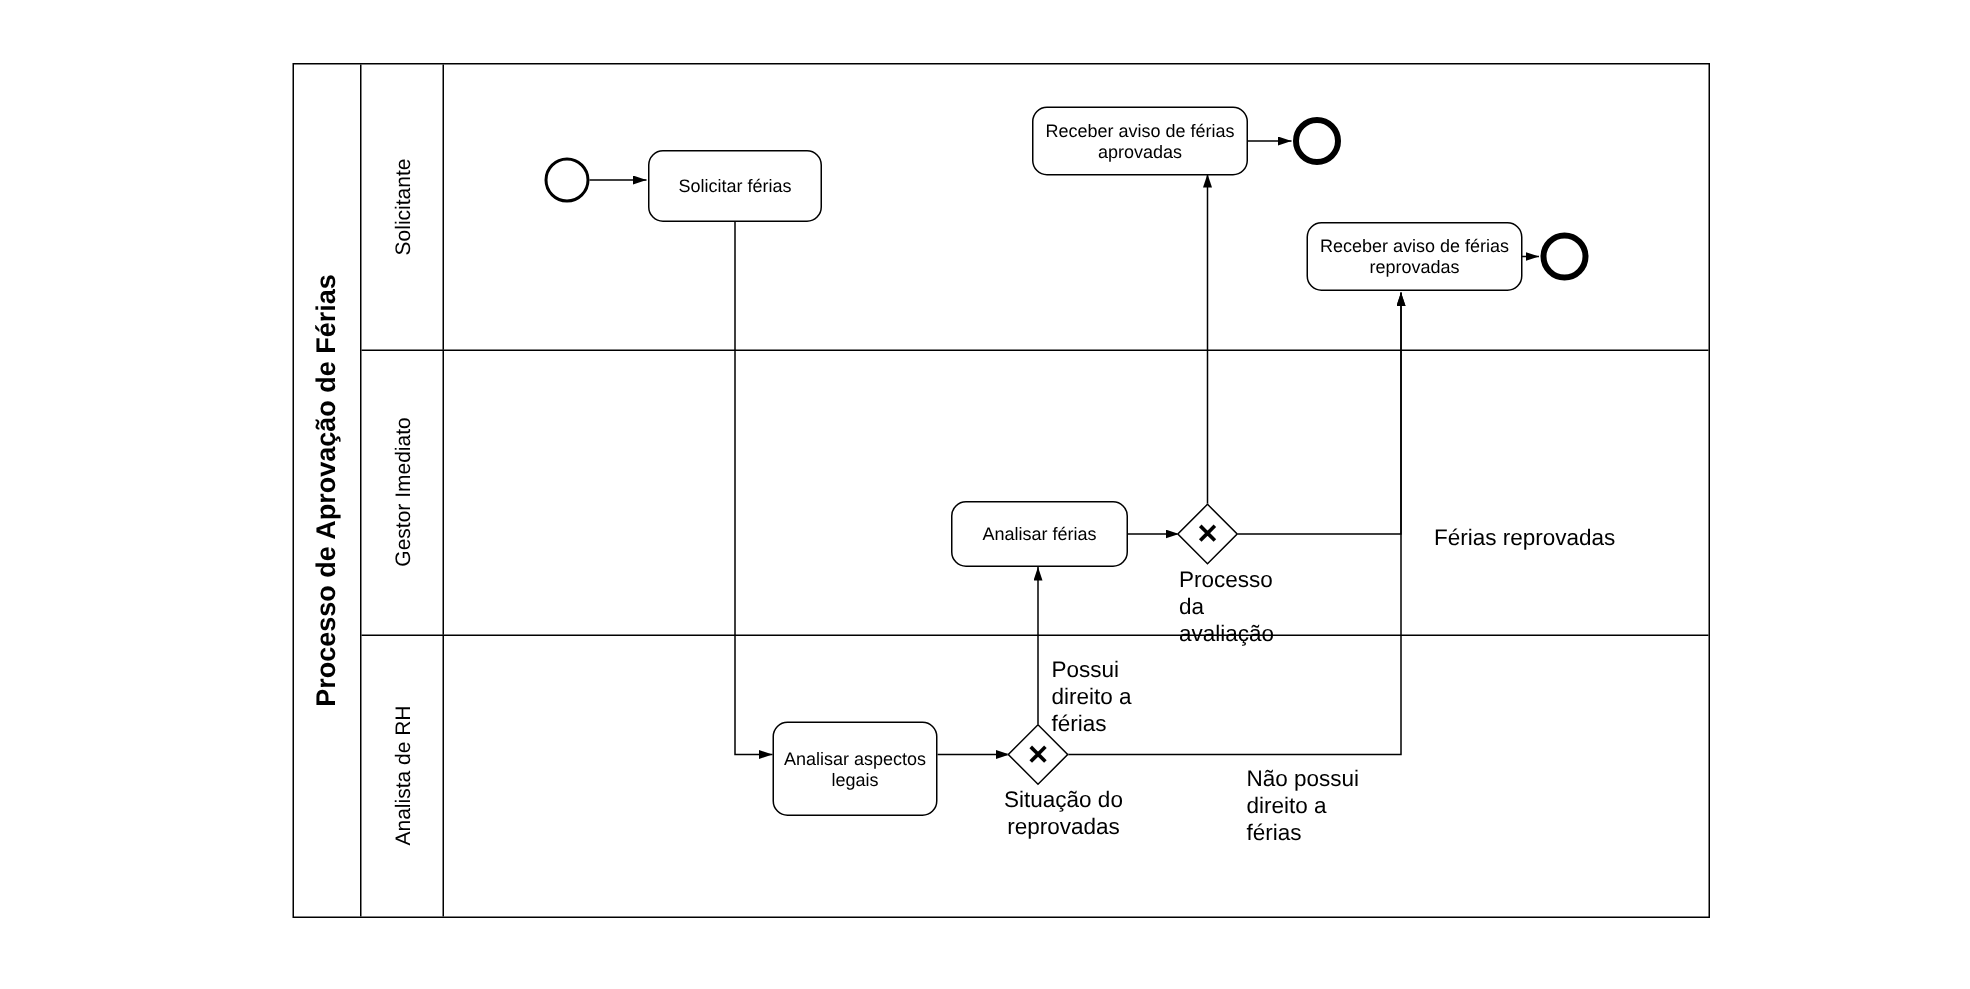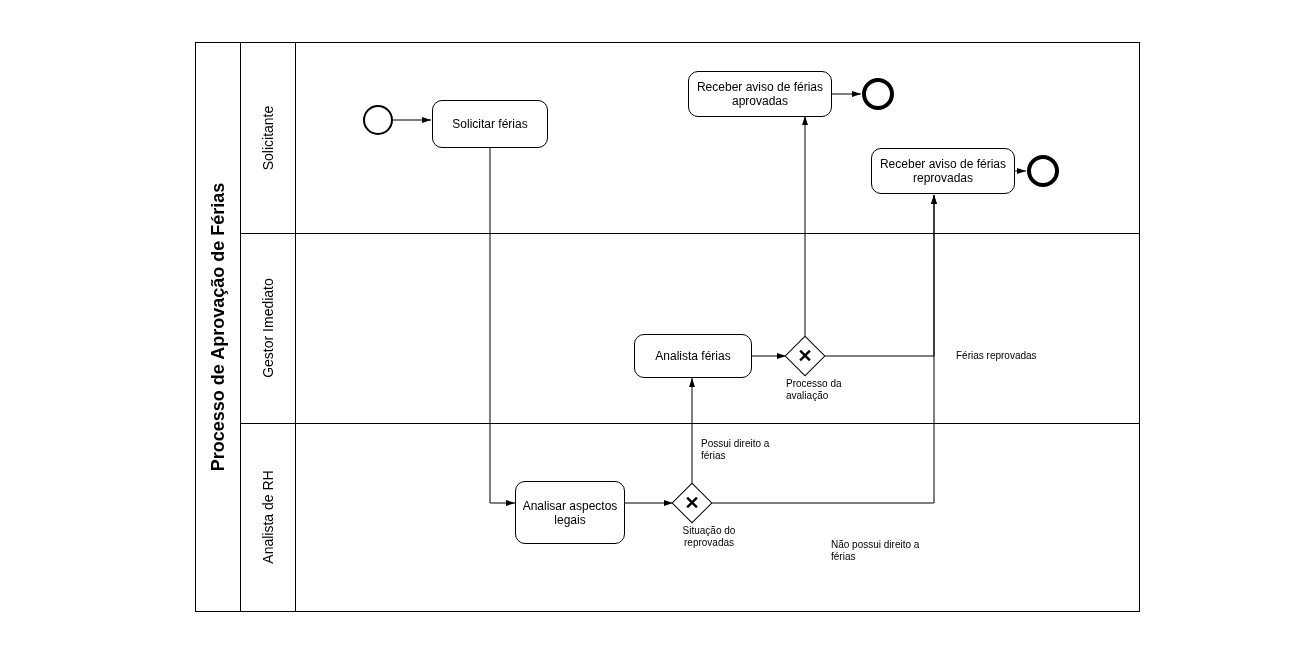--- a/index.html
+++ b/index.html
@@ -104,21 +104,21 @@
   .gateway .x {
     position: absolute;
     left: 50%; top: 50%;
     transform: translate(-50%, -50%);
     font-weight: bold;
     font-size: 18px;
     line-height: 1;
   }
   .edge-label {
     position: absolute;
-    font-size: 10px;
+    font-size: 15px;
     color: #000;
     text-align: left;
     line-height: 1.2;
   }
   svg.flows {
     position: absolute;
     left: 0; top: 0;
     width: 943px; height: 568px;
     pointer-events: none;
   }
@@ -183,33 +183,33 @@
     <span>Receber aviso de férias aprovadas</span>
   </div>
   <div class="end-evt" style="left:666px; top:35px;"></div>
 
   <div class="task" style="left:657px; top:105px; width:144px; height:46px;margin-left:18px;">
     <span>Receber aviso de férias reprovadas</span>
   </div>
   <div class="end-evt" style="left:831px; top:112px;"></div>
 
   <div class="task" style="left:438px; top:291px; width:118px; height:44px;">
-    <span>Analista férias</span>
+    <span>Analisar férias</span>
   </div>
   <div class="gateway" style="left:590px; top:294px;">
     <div class="diamond"></div>
     <div class="x">✕</div>
   </div>
   <div class="edge-label" style="left:590px; top:335px; width:80px;">Processo da avaliação</div>
   <div class="edge-label" style="left:760px; top:307px;">Férias reprovadas</div>
 
   <div class="task" style="left:319px; top:438px; width:110px; height:63px;">
     <span>Analisar aspectos legais</span>
   </div>
   <div class="gateway" style="left:477px; top:441px;">
     <div class="diamond"></div>
     <div class="x">✕</div>
   </div>
   <div class="edge-label" style="left:468px; top:482px; width:90px; text-align:center;">Situação do reprovadas</div>
   <div class="edge-label" style="left:505px; top:395px; width:80px;">Possui direito a férias</div>
-  <div class="edge-label" style="left:635px; top:468px; width:90px;margin-top:28px;">Não possui direito a férias</div>
+  <div class="edge-label" style="left:635px; top:468px; width:90px;">Não possui direito a férias</div>
 
 </div>
 
 </body></html>

